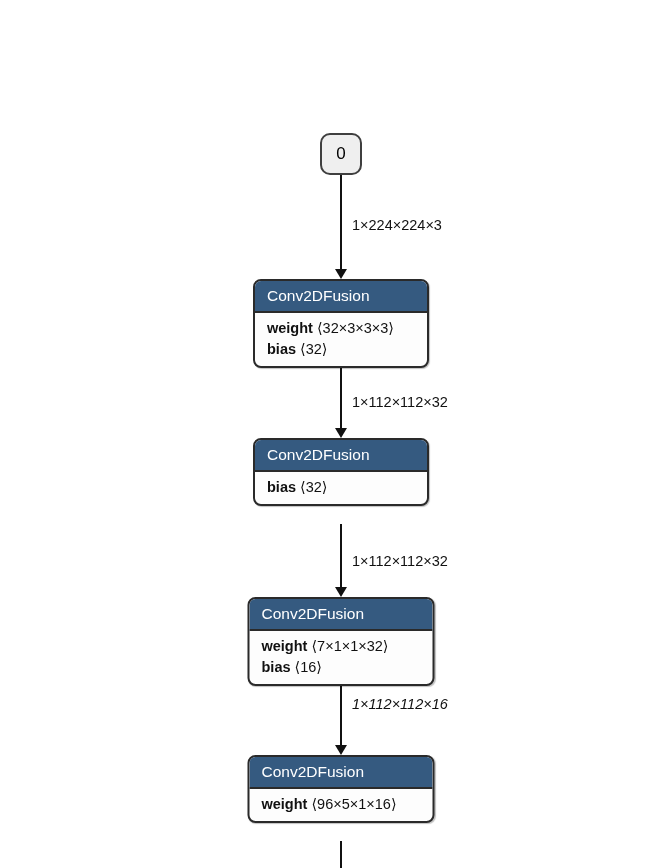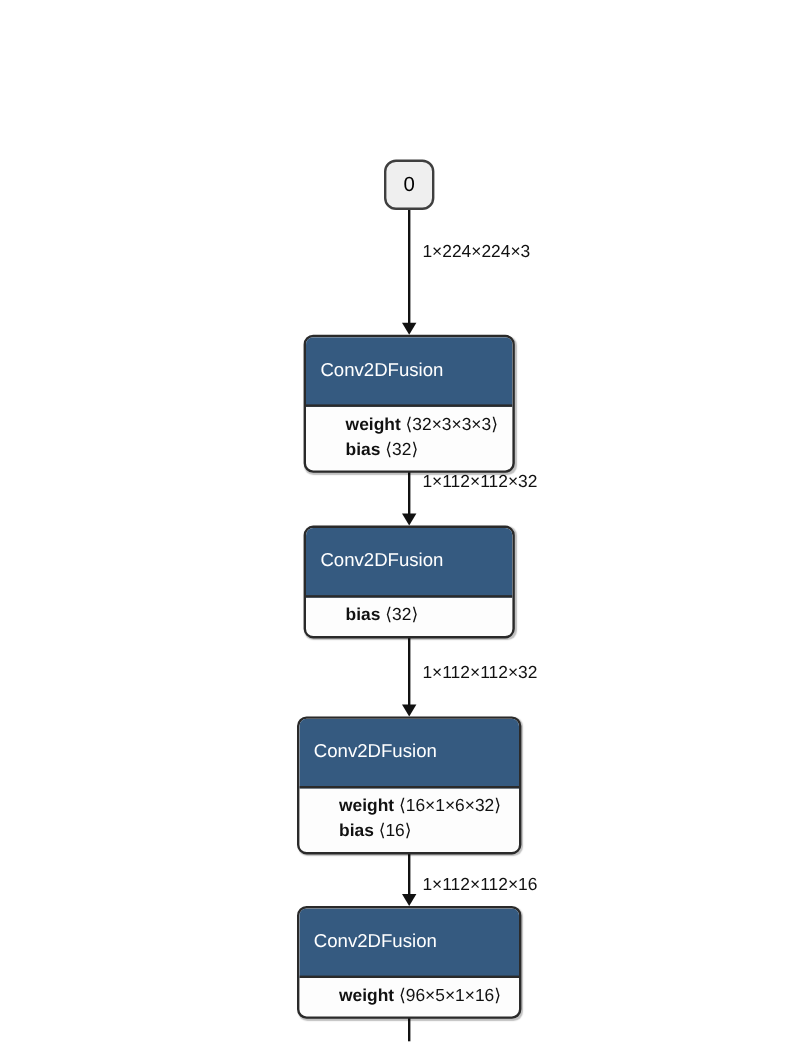--- a/index.html
+++ b/index.html
@@ -68,29 +68,28 @@
     border-radius: 8px;
     overflow: hidden;
     box-shadow: 1px 1px 1px rgba(0,0,0,0.25);
     cursor: pointer;
   }
   .node-header {
     background: var(--layer-header-bg);
     color: var(--layer-header-text);
     font-size: 15.5px;
     line-height: 22px;
-    padding: 17px 12px;
+    padding: 4px 12px;
     border-bottom: 2px solid var(--node-border);
     white-space: nowrap;
   }
   .node-body {
     padding: 5px 12px 6px 12px;
     font-size: 14.5px;
     color: var(--text-color);
-    margin-left: 21px;
   }
   .attr-row {
     line-height: 21px;
     white-space: nowrap;
   }
   .attr-name { font-weight: bold; }
   .attr-value { font-weight: normal; }
 </style>
 </head>
 <body>
@@ -101,24 +100,24 @@
   <div class="edge-line" style="top:365px; height:65px;"></div>
   <div class="edge-line" style="top:524px; height:65px;"></div>
   <div class="edge-line" style="top:682px; height:65px;"></div>
   <div class="edge-line" style="top:841px; height:27px;"></div>
 
   <div class="arrowhead" style="top:269px;"></div>
   <div class="arrowhead" style="top:428px;"></div>
   <div class="arrowhead" style="top:587px;"></div>
   <div class="arrowhead" style="top:745px;"></div>
 
-  <div class="edge-label" style="top:202px;">1×224×224×3</div>
+  <div class="edge-label" style="top:217px;">1×224×224×3</div>
   <div class="edge-label" style="top:394px;">1×112×112×32</div>
   <div class="edge-label" style="top:553px;">1×112×112×32</div>
-  <div class="edge-label" style="top:730px;">1×112×112×16</div>
+  <div class="edge-label" style="top:696px;font-style:italic;">1×112×112×16</div>
 
   <div class="io-node" style="top:133px;">
     <span>0</span>
   </div>
 
   <div class="layer-node" style="top:279px; min-width:176px;">
     <div class="node-header">Conv2DFusion</div>
     <div class="node-body">
       <div class="attr-row">
         <span class="attr-name">weight</span>
@@ -139,21 +138,21 @@
         <span class="attr-value">⟨32⟩</span>
       </div>
     </div>
   </div>
 
   <div class="layer-node" style="top:597px; min-width:187px;">
     <div class="node-header">Conv2DFusion</div>
     <div class="node-body">
       <div class="attr-row">
         <span class="attr-name">weight</span>
-        <span class="attr-value">⟨16×1×6×32⟩</span>
+        <span class="attr-value">⟨7×1×1×32⟩</span>
       </div>
       <div class="attr-row">
         <span class="attr-name">bias</span>
         <span class="attr-value">⟨16⟩</span>
       </div>
     </div>
   </div>
 
   <div class="layer-node" style="top:755px; min-width:187px;">
     <div class="node-header">Conv2DFusion</div>

